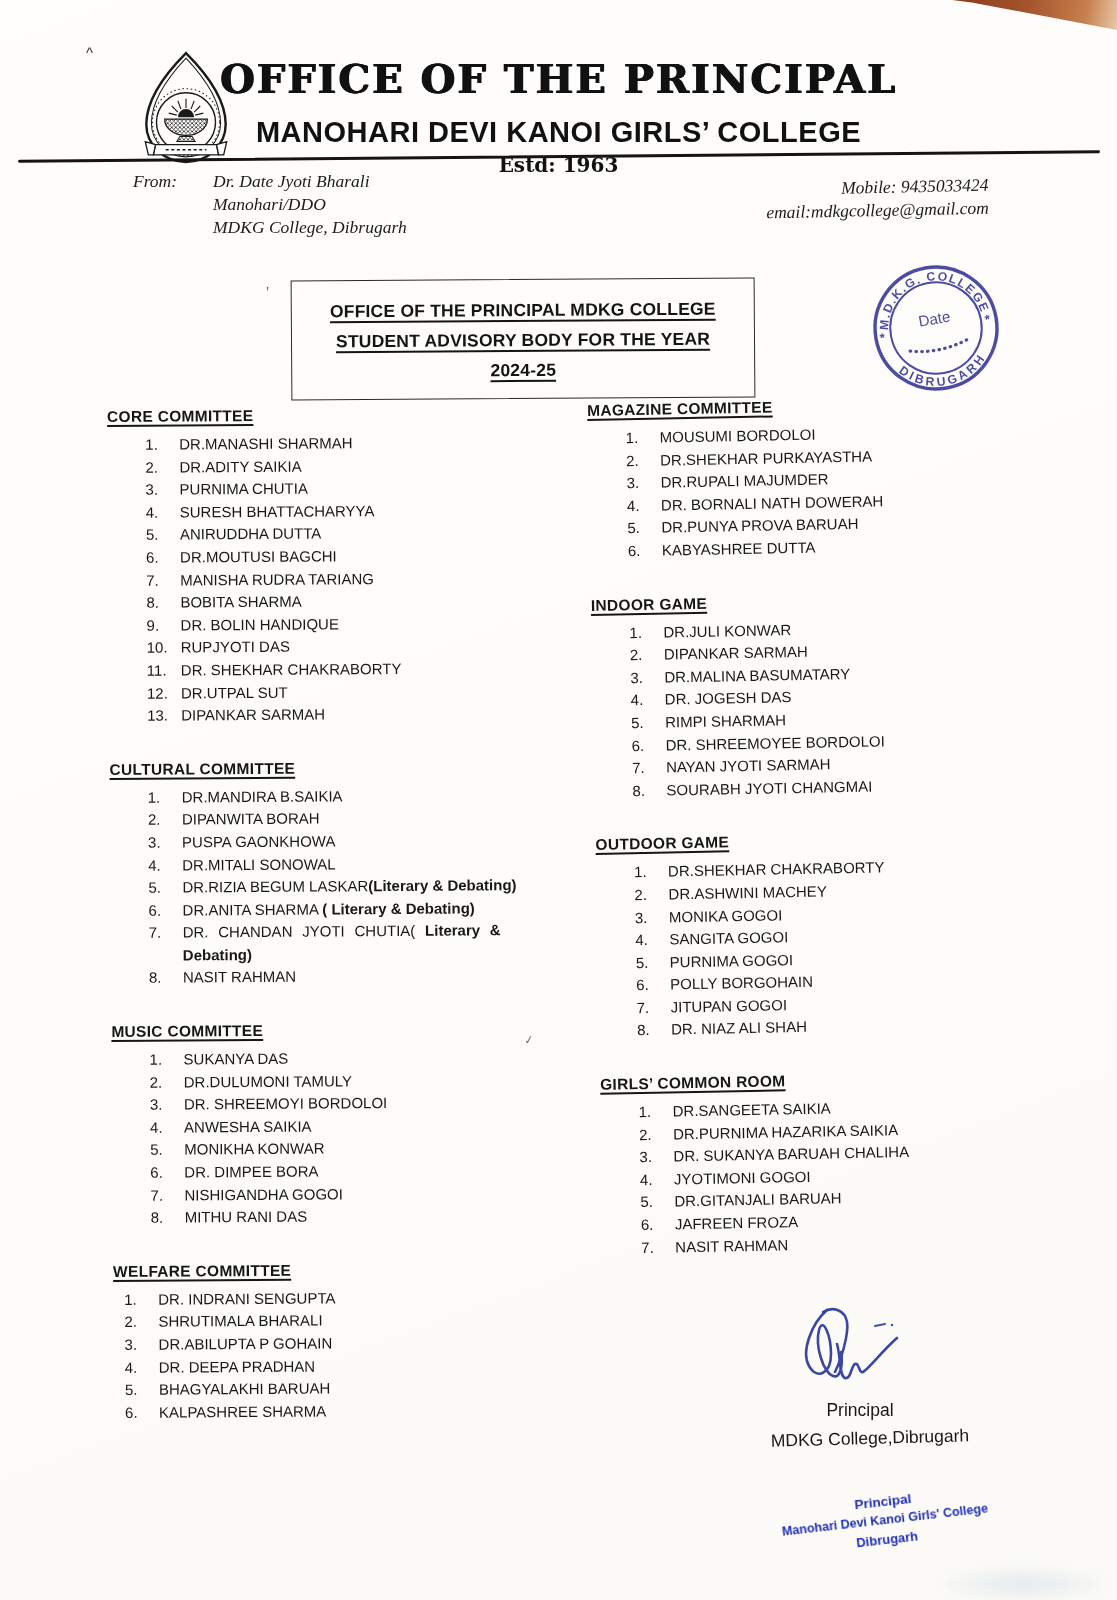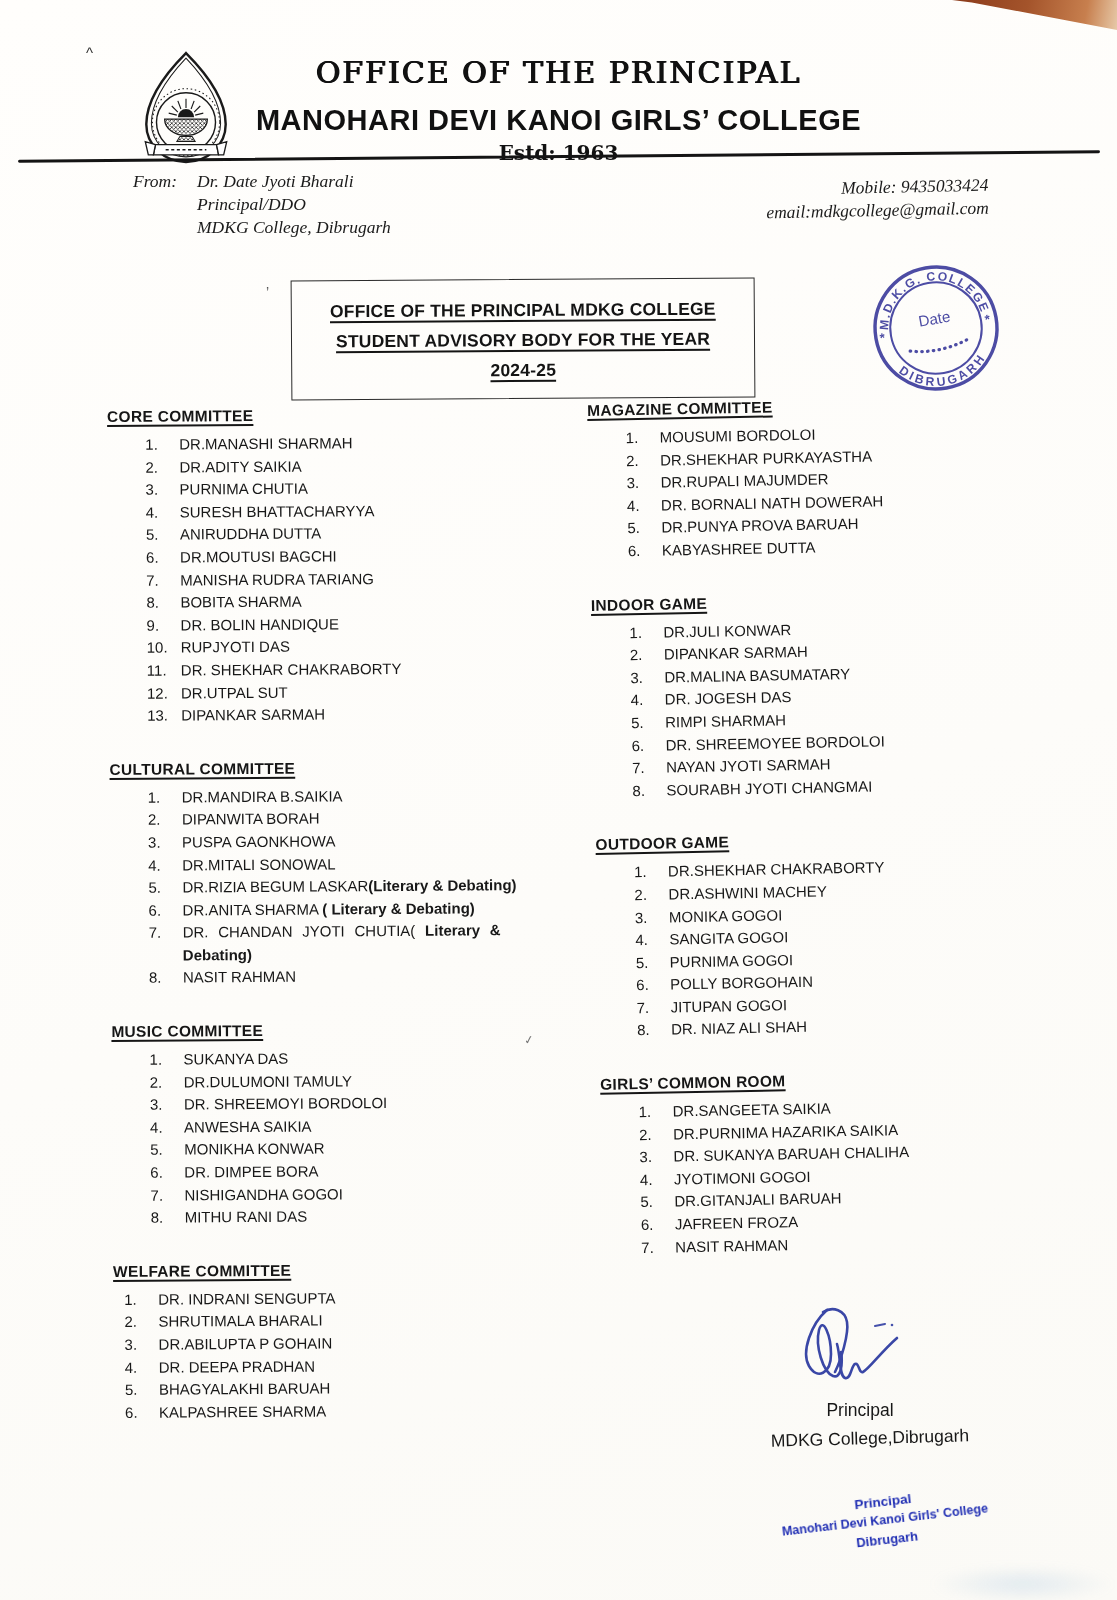--- a/index.html
+++ b/index.html
@@ -21,40 +21,40 @@
   }
   .smudge{
     position:absolute;left:930px;top:1565px;width:185px;height:38px;
     background:radial-gradient(ellipse at center,rgba(140,180,215,.22),rgba(140,180,215,0) 70%);
     filter:blur(4px);
   }
   
   .logo{position:absolute;left:132px;top:50px;width:108px;height:114px;}
   .head-titles{position:absolute;left:0;right:0;top:55px;text-align:center;}
   .office-line{
-    font-family:"DejaVu Serif",serif;font-weight:normal;font-size:30px;letter-spacing:2px;
+    font-family:"DejaVu Serif",serif;font-weight:bold;font-size:40px;letter-spacing:2px;
     text-shadow:0.8px 0 0 #111,-0.5px 0 0 #111;
     color:#111;
   }
   .college-line{
     margin-top:14px;
     font-family:"Liberation Sans",sans-serif;font-weight:bold;font-size:29px;letter-spacing:0.5px;color:#111;
   }
   .estd-line{
     margin-top:4px;
     font-family:"DejaVu Serif",serif;font-weight:bold;font-size:20px;color:#111;text-align:center;
   }
   .rule{
     position:absolute;left:18px;top:155px;width:1082px;height:3px;background:#141414;
     transform:rotate(-0.5deg);border-radius:2px;
   }
   .from-block{
     position:absolute;left:133px;top:170px;
     font-family:"Liberation Serif","DejaVu Serif",serif;font-style:italic;font-size:17.5px;line-height:23px;color:#1b1b1b;
-    display:flex;gap:18px;
+    display:flex;gap:34px;
   }
   .from-label{width:46px;}
   .contact-block{
     position:absolute;right:128px;top:176px;text-align:right;
     font-family:"Liberation Serif","DejaVu Serif",serif;font-style:italic;font-size:17.5px;line-height:23px;color:#1b1b1b;
     transform:rotate(-1.2deg);
   }
   
   .title-box{
     position:absolute;left:291px;top:279px;width:462px;height:116px;
@@ -143,21 +143,21 @@
     <div class="office-line">OFFICE OF THE PRINCIPAL</div>
     <div class="college-line">MANOHARI DEVI KANOI GIRLS’ COLLEGE</div>
     <div class="estd-line">Estd: 1963</div>
   </div>
   <div class="rule"></div>
 
   <div class="from-block">
     <div class="from-label">From:</div>
     <div>
       <div>Dr. Date Jyoti Bharali</div>
-      <div>Principal/DDO</div>
+      <div>Manohari/DDO</div>
       <div>MDKG College, Dibrugarh</div>
     </div>
   </div>
   <div class="contact-block">
     <div>Mobile: 9435033424</div>
     <div>email:mdkgcollege@gmail.com</div>
   </div>
 
   <div class="tiny-quote">’</div>
   <div class="title-box">

